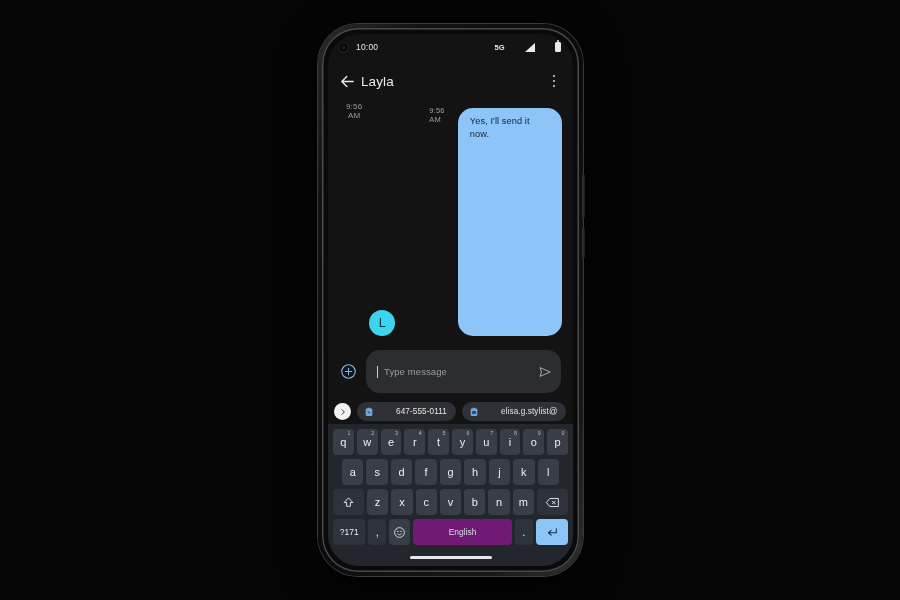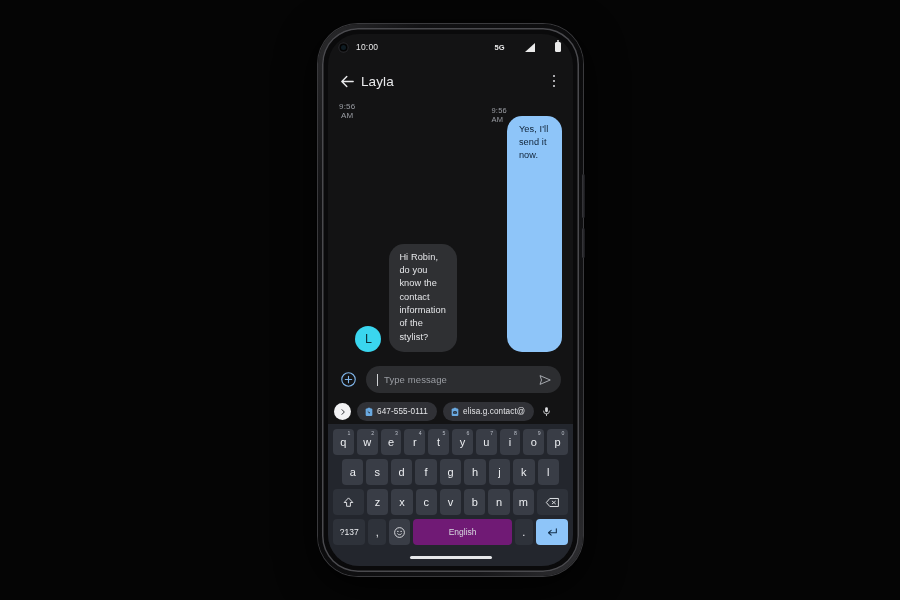--- a/index.html
+++ b/index.html
@@ -98,53 +98,53 @@
   #avatar {
     width: 26px; height: 26px; border-radius: 50%; background: #3ad6ef;
     color: #0b2f38; font-size: 12.5px; display: flex; align-items: center; justify-content: center;
     flex: 0 0 auto; font-weight: 400;
   }
   .bubble-in {
     background: #2f3033; color: #e6e7ea;
     border-radius: 15px; padding: 7px 10px 8px;
     font-size: 9.2px; line-height: 1.45; max-width: 162px; letter-spacing: .1px;
   }
-  .row-out { display: flex; justify-content: flex-end; margin-top: 14px; }
+  .row-out { display: flex; justify-content: flex-end; margin-top: 6px; }
   .bubble-out {
     background: #8ec5f9; color: #0f2236;
     border-radius: 15px; padding: 7px 12px 8px;
     font-size: 9.2px; line-height: 1.4; max-width: 168px; letter-spacing: .1px;
   }
 
   
   #compose {
     flex: 0 0 auto; display: flex; align-items: center; gap: 9px;
     padding: 8px 12px 6px 12px;
   }
   #plus-btn { width: 17px; height: 17px; flex: 0 0 auto; cursor: pointer; }
   #input-pill {
-    flex: 1 1 auto; height: 27px; border-radius: 14px; background: #2c2d30;
+    flex: 1 1 auto; height: 43px; border-radius: 14px; background: #2c2d30;
     display: flex; align-items: center; padding: 0 9px 0 11px; gap: 6px;
   }
   #caret { width: 1px; height: 12px; background: #cfd1d4; flex: 0 0 auto; }
   #placeholder { flex: 1 1 auto; color: #9a9da3; font-size: 9.5px; letter-spacing:.1px; }
   #send-icon { width: 14px; height: 14px; flex: 0 0 auto; cursor: pointer; }
 
   
   #suggest-strip {
     flex: 0 0 auto; height: 25px; display: flex; align-items: center;
     gap: 6px; padding: 0 7px 0 6px; overflow: hidden;
   }
   #expand-btn {
     width: 17px; height: 17px; border-radius: 50%; background: #f2f2f4;
     display: flex; align-items: center; justify-content: center; flex: 0 0 auto; cursor: pointer;
   }
   .chip {
     height: 19px; border-radius: 10px; background: #303136;
-    display: flex; align-items: center; gap: 3px; padding: 0 9px 0 7px;
+    display: flex; align-items: center; gap: 22px; padding: 0 9px 0 7px;
     color: #e3e4e7; font-size: 8.2px; flex: 0 0 auto; cursor: pointer; letter-spacing:.1px;
   }
   .chip .cicon { width: 10px; height: 10px; flex: 0 0 auto; }
   #mic-icon { width: 11px; height: 13px; flex: 0 0 auto; margin-left: 1px; cursor: pointer; }
 
   
   #keyboard {
     flex: 0 0 auto; background: #23262d; padding: 5px 3px 4px;
     display: flex; flex-direction: column; gap: 4px;
   }
@@ -206,21 +206,20 @@
             <i></i>
         </div>
       </div>
 
       <div id="thread">
 
         <div class="ts-center">9:56 AM</div>
 
         <div class="row-in">
           <div id="avatar">L</div>
-          <div class="bubble-in">Hi Robin, do you know the contact information of the stylist?</div>
         </div>
 
         <div class="ts-left">9:56 AM</div>
 
         <div class="row-out">
           <div class="bubble-out">Yes, I'll send it now.</div>
         </div>
       </div>
 
       <div id="compose">
@@ -253,21 +252,21 @@
           <span>647-555-0111</span>
         </div>
 
         <div class="chip">
           <svg class="cicon" viewBox="0 0 24 24">
             <rect x="4" y="3.5" width="16" height="18" rx="2.5" fill="#6aa9e0"></rect>
             <rect x="8.5" y="1.5" width="7" height="4" rx="1.3" fill="#6aa9e0"></rect>
             <rect x="7.5" y="9.5" width="9" height="6.5" rx="1" fill="#23262d"></rect>
             <path d="M7.8 10.3l4.2 3 4.2-3" fill="none" stroke="#6aa9e0" stroke-width="1.2"></path>
           </svg>
-          <span>elisa.g.contact@</span>
+          <span>elisa.g.stylist@</span>
         </div>
 
         <svg id="mic-icon" viewBox="0 0 24 24">
           <rect x="9" y="2.5" width="6" height="11" rx="3" fill="#dcdde0"></rect>
           <path d="M5.5 11a6.5 6.5 0 0 0 13 0M12 17.5V21" fill="none" stroke="#dcdde0" stroke-width="1.8" stroke-linecap="round"></path>
         </svg>
       </div>
 
       <div id="keyboard">
 
@@ -341,21 +340,21 @@
           <div class="key">m</div>
           <div class="key fn">
             <svg width="15" height="13" viewBox="0 0 28 24">
               <path d="M9 4.5h16v15H9L2.5 12z" fill="none" stroke="#eceef1" stroke-width="1.7" stroke-linejoin="round"></path>
               <path d="M13.5 9.5l6 5M19.5 9.5l-6 5" stroke="#eceef1" stroke-width="1.6" stroke-linecap="round"></path>
             </svg>
           </div>
         </div>
 
         <div class="krow">
-          <div class="key q123">?137</div>
+          <div class="key q123">?171</div>
           <div class="key narrow">,</div>
           <div class="key emoji">
             <svg width="13" height="13" viewBox="0 0 24 24">
               <circle cx="12" cy="12" r="9" fill="none" stroke="#eceef1" stroke-width="1.6"></circle>
               <circle cx="9" cy="10" r="1.2" fill="#eceef1"></circle>
               <circle cx="15" cy="10" r="1.2" fill="#eceef1"></circle>
               <path d="M8.5 14.5a4.2 4.2 0 0 0 7 0" fill="none" stroke="#eceef1" stroke-width="1.5" stroke-linecap="round"></path>
             </svg>
           </div>
           <div class="key spacebar">English</div>

